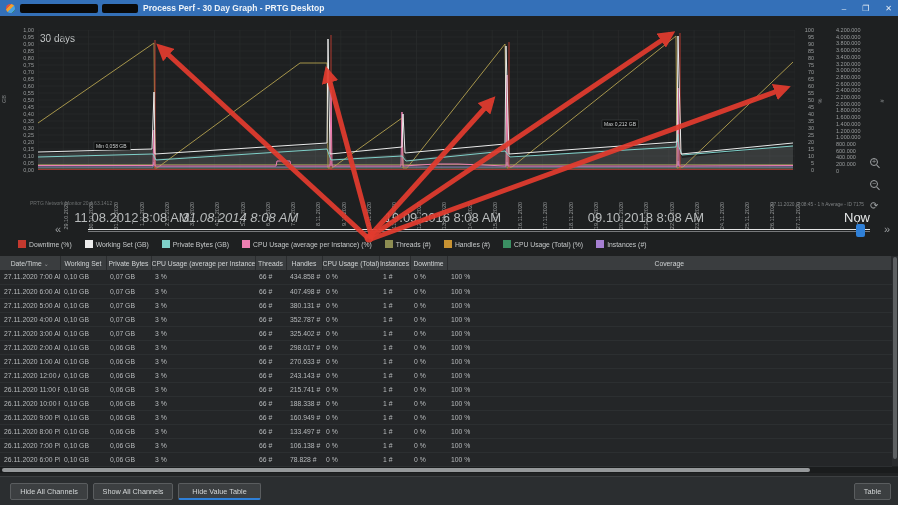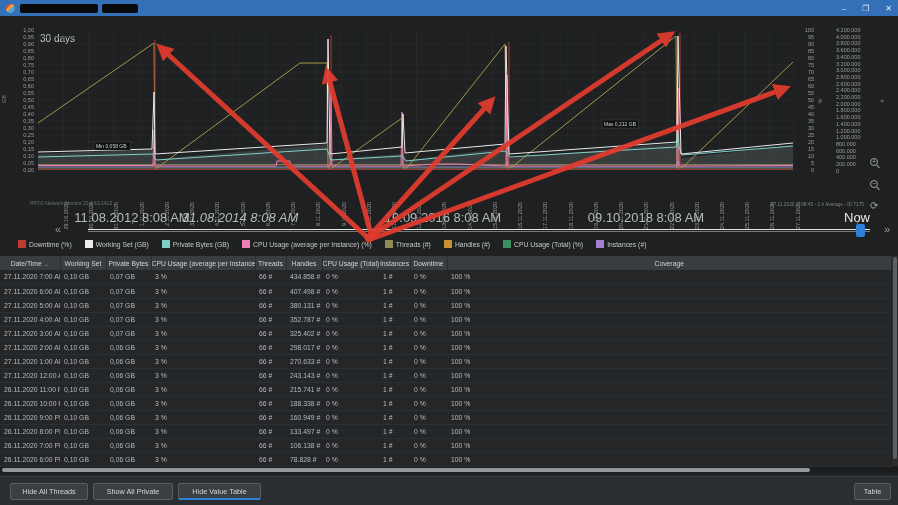--- a/index.html
+++ b/index.html
@@ -104,20 +104,21 @@
 </style>
 </head>
 <body>
 
 <div id="app">
 
   <div id="titlebar">
     <span id="app-icon"></span>
     <span class="redact" id="tb-redact1"></span>
     <span class="redact" id="tb-redact2"></span>
+    <span id="tb-title">Process Perf - 30 Day Graph - PRTG Desktop</span>
     <span id="tb-controls">
       <span>–</span>
       <span>❐</span>
       <span>✕</span>
     </span>
   </div>
 
   <div id="graph-header">
     <span>Graph shows data for</span>
     <span id="sensor-check">✓</span>
@@ -592,20 +593,20 @@
   </table>
   <div id="v-scroll">
       <div id="v-thumb"></div>
     </div>
   <div id="h-scroll">
       <div id="h-thumb"></div>
     </div>
 
   <div id="footer">
     <div id="footer-buttons">
-        <div class="btn" style="left: 10px; width: 78px;">Hide All Threads</div>
-        <div class="btn" style="left: 93px; width: 80px;">Show All Private</div>
+        <div class="btn" style="left: 10px; width: 78px;">Hide All Channels</div>
+        <div class="btn" style="left: 93px; width: 80px;">Show All Channels</div>
         <div class="btn active" style="left: 178px; width: 83px;">Hide Value Table</div>
       </div>
     <div class="btn" id="close-btn">Table</div>
   </div>
 
 </div>
 
 </body></html>

